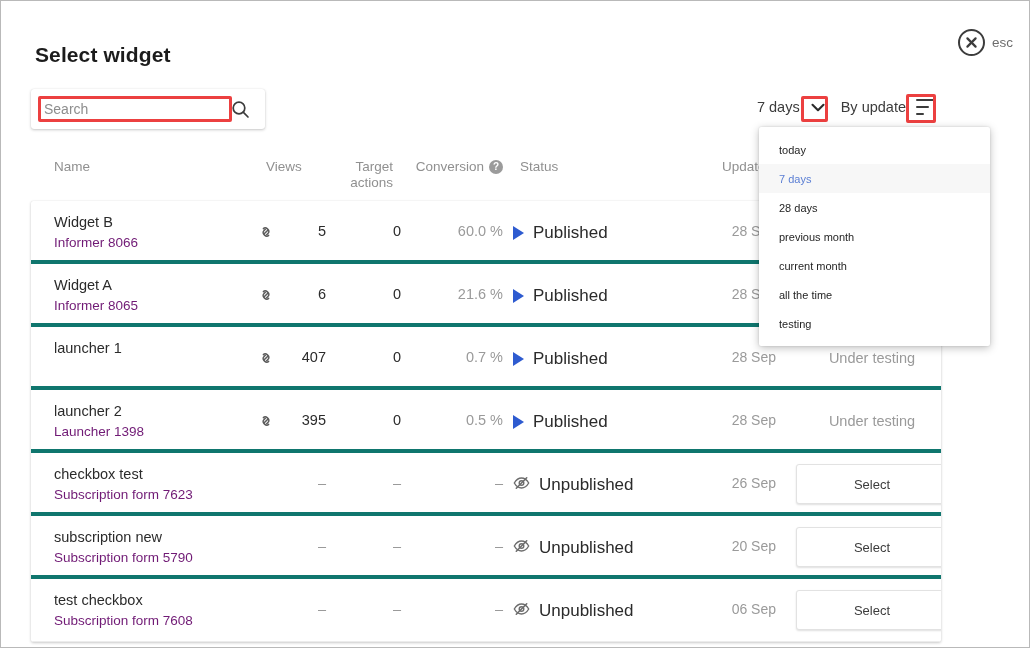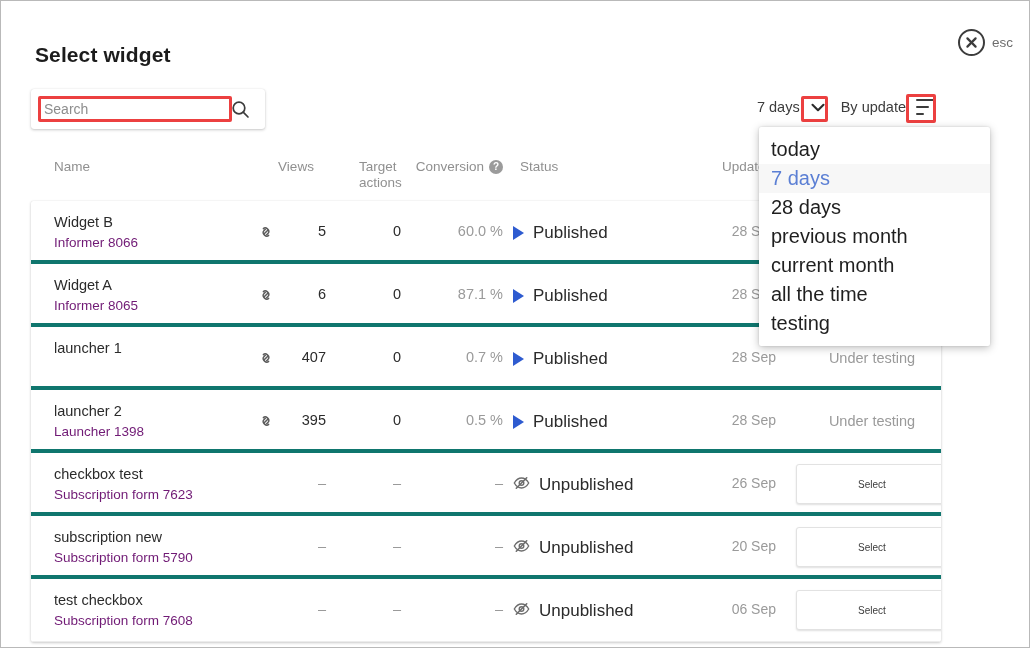--- a/index.html
+++ b/index.html
@@ -149,22 +149,22 @@
     height: 48px;
   }
   .th {
     position: absolute;
     font-size: 13.5px;
     color: #909090;
     top: 6px;
     line-height: 16px;
   }
   .th-name { left: 23px; }
-  .th-views { left: 235px; width: 60px; text-align: center; }
-  .th-target { left: 328px; width: 58px; }
+  .th-views { left: 235px; width: 60px; text-align: left; }
+  .th-target { left: 304px; width: 58px; text-align: right; }
   .th-conv {
     left: 370px; width: 102px; text-align: right;
     display: flex; align-items: center; justify-content: flex-end; gap: 5px;
   }
   .q-badge {
     width: 14px; height: 14px; border-radius: 50%;
     background: #9b9b9b; color: #fff;
     font-size: 10px; font-weight: bold;
     display: flex; align-items: center; justify-content: center;
     line-height: 1;
@@ -256,43 +256,43 @@
   .under-testing {
     font-size: 14.5px;
     color: #9a9a9a;
   }
   .select-btn {
     width: 152px; height: 40px;
     background: #fff;
     border: 1px solid #e2e2e2;
     border-radius: 3px;
     box-shadow: 0 1px 2px rgba(0,0,0,.13);
-    font-size: 10px;
+    font-size: 13px;
     color: #3c3c3c;
     font-family: "Liberation Sans", sans-serif;
     cursor: pointer;
   }
 
   
   .dropdown {
     position: absolute;
     left: 758px; top: 126px;
     width: 231px;
     background: #fff;
     box-shadow: 0 2px 8px rgba(0,0,0,.25), 0 0 2px rgba(0,0,0,.15);
     border-radius: 2px;
     padding: 8px 0;
     z-index: 40;
   }
   .dd-item {
     height: 29px;
     display: flex;
     align-items: center;
-    padding-left: 12px;
-    font-size: 20px;
+    padding-left: 20px;
+    font-size: 11px;
     color: #1f1f1f;
     cursor: pointer;
   }
   .dd-item.selected {
     color: #5b7fd4;
     background: #f7f7f7;
   }
 </style>
 </head>
 <body>
@@ -396,21 +396,21 @@
       <svg width="18" height="18" viewBox="0 0 18 18">
         <g fill="none" stroke="#5b5b5b" stroke-width="1.5" stroke-linecap="round">
           <path d="M7.2 10.8 L10.8 7.2"></path>
           <path d="M6.4 5.6 a2.6 2.6 0 0 1 3.7 0 l1 1 a2.6 2.6 0 0 1 0 3.7 l-1.4 1.4"></path>
           <path d="M11.6 12.4 a2.6 2.6 0 0 1 -3.7 0 l-1 -1 a2.6 2.6 0 0 1 0 -3.7 l1.4 -1.4"></path>
         </g>
       </svg>
     </div>
     <div class="cell-num cell-views">6</div>
     <div class="cell-num cell-target">0</div>
-    <div class="cell-num cell-conv">87.1 %</div>
+    <div class="cell-num cell-conv">21.6 %</div>
     <div class="cell-status">
       <span class="play-tri"></span>
       <span class="status-text">Published</span>
     </div>
     <div class="cell-updated">28 Sep</div>
     <div class="cell-action">
           <span class="under-testing">Under testing</span>
         </div>
   </div>
       <div class="row">

